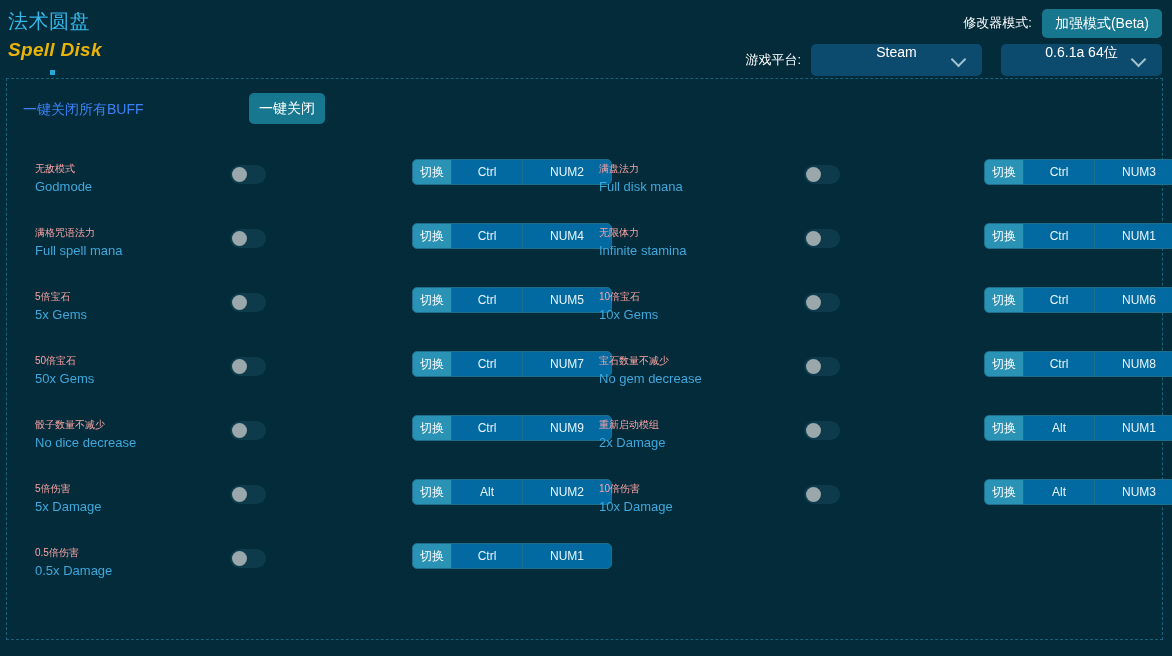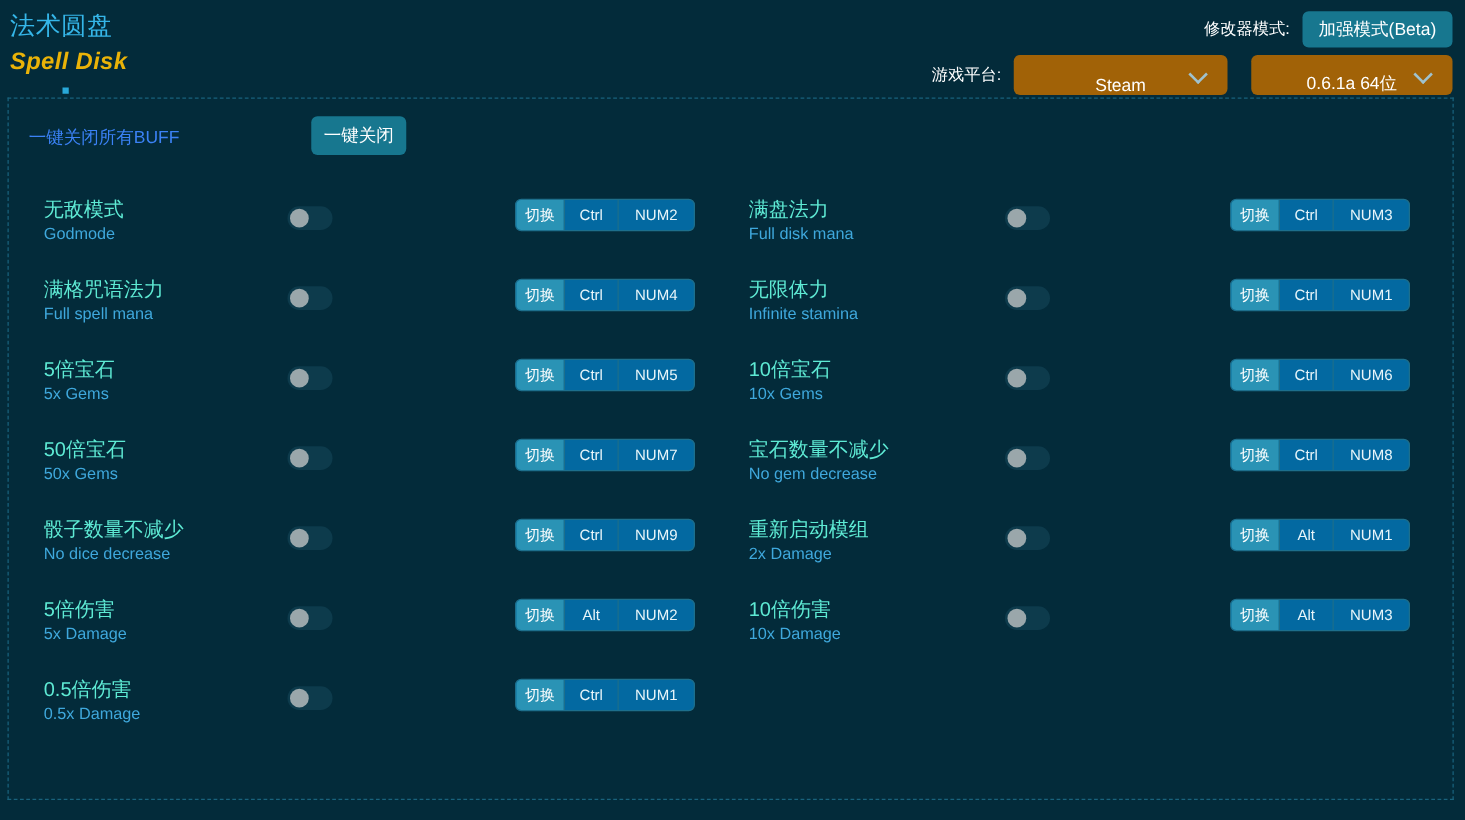--- a/index.html
+++ b/index.html
@@ -73,25 +73,25 @@
     padding: 6px 13px;
     line-height: 17px;
     cursor: pointer;
     white-space: nowrap;
     box-sizing: border-box;
     height: 29px;
     display: flex;
     align-items: center;
   }
   .select {
-    background: #a16207;
+    background: #0c4a6e;
     border-radius: 5px;
     height: 32px;
     display: flex;
-    align-items: flex-end;
+    align-items: flex-start;
     justify-content: center;
     position: relative;
     cursor: pointer;
     box-sizing: border-box;
   }
   .select-platform { width: 171px; margin-right: 0; }
   .select-version  { width: 161px; margin-left: 19px; }
   .select-value {
     font-size: 14px;
     color: #ffffff;
@@ -227,22 +227,22 @@
   }
   .cheat-label {
     position: absolute;
     left: 12px;
     top: 12px;
     width: 180px;
   }
   .col-left .cheat-label { left: 12px; }
   .col-right .cheat-label { left: 0px; }
   .lbl-cn {
-    font-size: 16px;
-    color: #5eead4;
+    font-size: 10px;
+    color: #fca5a5;
     line-height: 19px;
     white-space: nowrap;
   }
   .lbl-en {
     font-size: 13px;
     color: #3fa8dc;
     line-height: 18px;
     white-space: nowrap;
   }
   .cheat-toggle {
@@ -271,21 +271,21 @@
     color: #ffffff;
     font-size: 12px;
     padding: 0 7px;
     display: flex;
     align-items: center;
     white-space: nowrap;
   }
   .chip-key {
     color: #e8f5fa;
     font-size: 12px;
-    padding: 0 6px;
+    padding: 0 20px;
     display: flex;
     align-items: center;
     border-left: 1px solid #1d6f8c;
     white-space: nowrap;
     min-width: 30px;
     justify-content: center;
   }
   .chip-key.wide { min-width: 48px; }
 </style>
 </head>

